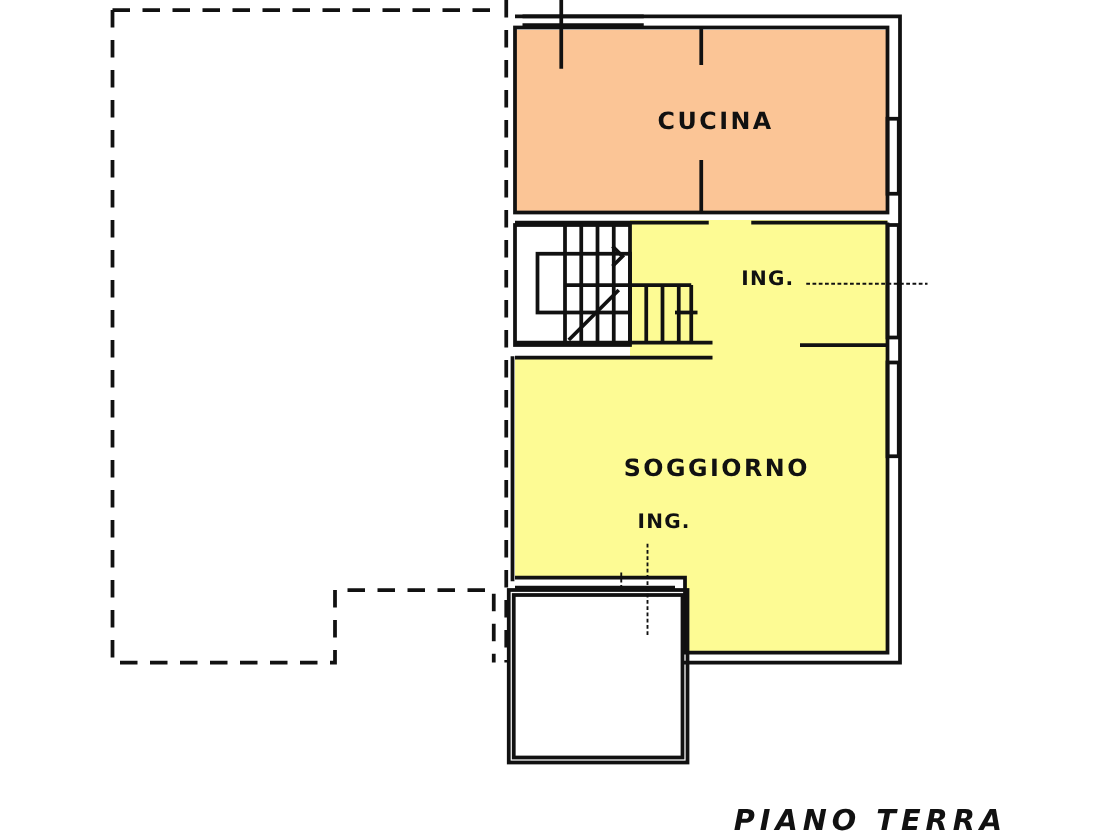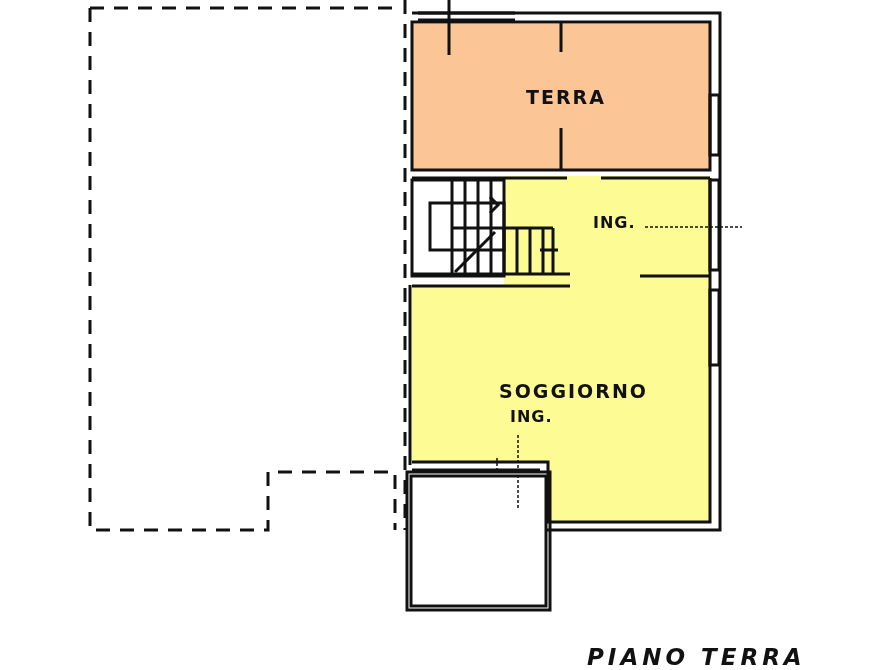--- a/index.html
+++ b/index.html
@@ -1,21 +1,21 @@
 <!DOCTYPE html>
 <html><head>
 <meta charset="utf-8">
 <style>
   html, body { margin:0; padding:0; background:#ffffff; }
   body { width:893px; height:670px; position:relative; overflow:hidden; font-family:"DejaVu Sans", sans-serif; }
   svg { position:absolute; left:0; top:0; }
   .lbl { position:absolute; font-family:"DejaVu Sans", sans-serif; font-weight:bold; color:#111; letter-spacing:1px; white-space:nowrap; }
   #lbl-cucina { left:526px; top:86px; font-size:19px; letter-spacing:2px; }
   #lbl-ing1 { left:593px; top:213px; font-size:16px; }
-  #lbl-soggiorno { left:499px; top:364px; font-size:19px; letter-spacing:2px;margin-top:16px; }
+  #lbl-soggiorno { left:499px; top:364px; font-size:19px; letter-spacing:2px; }
   #lbl-ing2 { left:510px; top:407px; font-size:16px; }
   #lbl-title { left:587px; top:644px; font-size:23px; letter-spacing:4px;font-style:italic; }
 </style>
 </head>
 <body>
 
 <svg width="893" height="670" viewBox="0 0 893 670">
 
   <g fill="none" stroke="#111" stroke-width="3" stroke-dasharray="14,10">
     <polyline points="90,8 398,8"></polyline>
@@ -79,17 +79,17 @@
     <line x1="540" y1="250" x2="558" y2="250"></line>
   </g>
 
   <g stroke="#111" stroke-width="1.5" stroke-dasharray="3,2">
     <line x1="645" y1="227" x2="742" y2="227"></line>
     <line x1="518" y1="435" x2="518" y2="508"></line>
     <line x1="497" y1="458" x2="497" y2="472"></line>
   </g>
 </svg>
 
-<div class="lbl" id="lbl-cucina">TERRA</div>
+<div class="lbl" id="lbl-cucina">CUCINA</div>
 <div class="lbl" id="lbl-ing1">ING.</div>
 <div class="lbl" id="lbl-soggiorno">SOGGIORNO</div>
 <div class="lbl" id="lbl-ing2">ING.</div>
 <div class="lbl" id="lbl-title">PIANO TERRA</div>
 
 </body></html>

